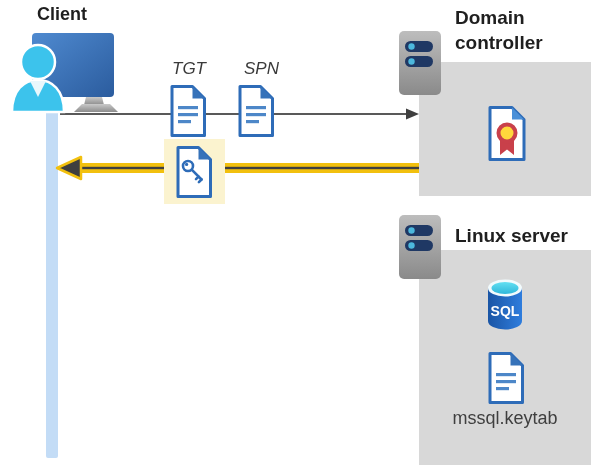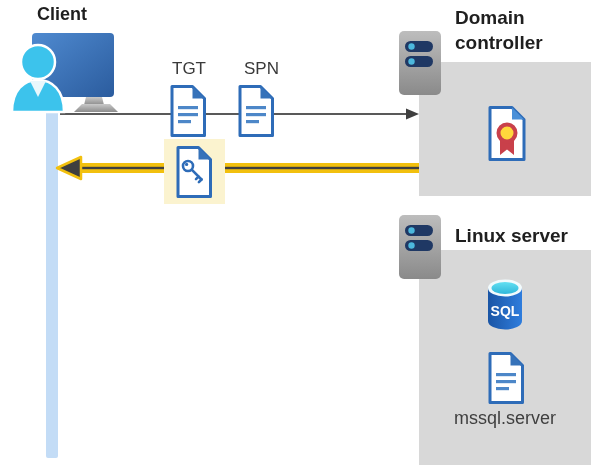--- a/index.html
+++ b/index.html
@@ -5,21 +5,21 @@
   html,body{margin:0;padding:0;background:#fff;}
   .canvas{
     position:relative;width:600px;height:468px;background:#ffffff;overflow:hidden;
     font-family:"Liberation Sans", sans-serif;
   }
   .abs{position:absolute;}
   .node-label{font-weight:700;color:#1f1f1f;}
   .client-label{left:22px;top:4px;width:80px;text-align:center;font-size:18px;}
   .dc-label{left:455px;top:5px;width:150px;font-size:19px;line-height:25px;}
   .linux-label{left:455px;top:223px;width:150px;font-size:19px;line-height:25px;}
-  .ticket-label{top:59px;width:44px;text-align:center;font-size:17px;color:#3a3a3a;}
+  .ticket-label{top:59px;width:44px;text-align:center;font-size:17px;color:#3a3a3a;font-style:italic;}
   .tgt-label{left:167px;}
   .spn-label{left:235px;text-align:right;}
   .keytab-label{left:425px;top:408px;width:160px;text-align:center;font-size:18px;color:#3f3f3f;}
   .gray-box{background:#d8d8d8;}
   .dc-box{left:419px;top:62px;width:172px;height:134px;}
   .linux-box{left:419px;top:250px;width:172px;height:215px;}
   .client-bar{left:46px;top:96px;width:12px;height:362px;background:#c3dcf6;border-radius:2px;}
   .highlight-box{left:164px;top:139px;width:61px;height:65px;background:#fbf3cf;}
   .z0{z-index:0}.z1{z-index:1}.z2{z-index:2}.z3{z-index:3}.z4{z-index:4}
   svg{display:block;}
@@ -148,15 +148,15 @@
   </svg>
 
   <svg class="abs z4" style="left:487px;top:351px;" width="38" height="54" viewBox="0 0 38 54">
     <path d="M3,2.5 H23.5 L35.5,14.5 V51.5 H3 Z" fill="#ffffff" stroke="#2e6cb8" stroke-width="3" stroke-linejoin="round"></path>
     <path d="M23.5,2.5 V14.5 H35.5 Z" fill="#3672b9"></path>
     <rect x="9" y="22" width="20" height="3.2" fill="#4d87c8"></rect>
     <rect x="9" y="29" width="20" height="3.2" fill="#4d87c8"></rect>
     <rect x="9" y="36" width="13" height="3.2" fill="#4d87c8"></rect>
   </svg>
 
-  <div class="abs keytab-label z4">mssql.server</div>
+  <div class="abs keytab-label z4">mssql.keytab</div>
 
 </div>
 
 </body></html>

